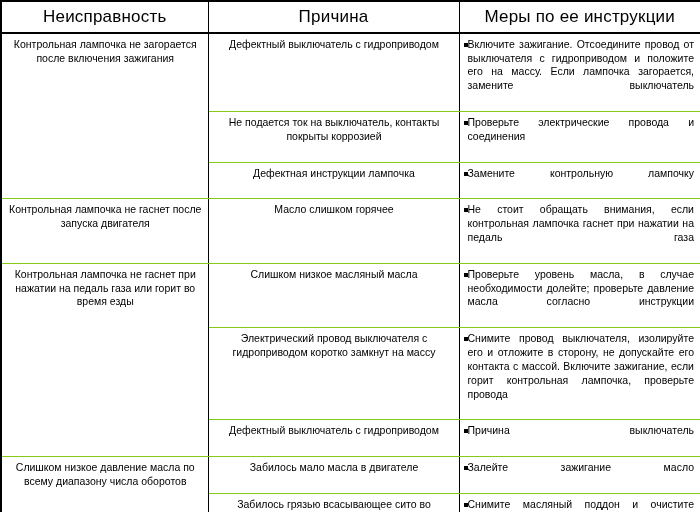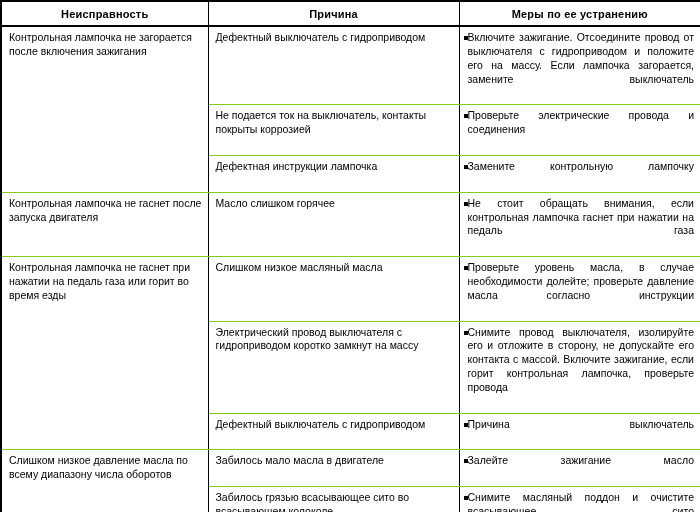--- a/index.html
+++ b/index.html
@@ -26,22 +26,22 @@
     table-layout: fixed;
     border: 2px solid #000;
   }
   table.troubleshooting col.col-fault   { width: 207px; }
   table.troubleshooting col.col-cause   { width: 251px; }
   table.troubleshooting col.col-remedy  { width: 242px; }
 
   thead th {
     border: 1px solid #000;
     border-bottom: 2px solid #000;
-    font-size: 11px;
-    font-weight: bold;
+    font-size: 17px;
+    font-weight: normal;
     text-align: center;
     padding: 6px 4px 5px 4px;
     letter-spacing: 0.2px;
     vertical-align: middle;
     line-height: 1.1;
   }
   tbody td {
     border: 1px solid #84cc16;
     vertical-align: top;
     font-size: 10.5px;
@@ -76,42 +76,42 @@
     text-justify: inter-word;
     flex: 1 1 auto;
     hyphens: none;
   }
   .remedy-text:after {
     content: "";
     display: inline-block;
     width: 100%;
   }
   .fault-text, .cause-text {
-    text-align: left;
+    text-align: center;
   }
   
   tr.group-start > td {
     border-top: 1.5px solid #000;
   }
 </style>
 </head>
 <body>
 
 <div id="table-root">
   <table class="troubleshooting">
     <colgroup>
       <col class="col-fault">
       <col class="col-cause">
       <col class="col-remedy">
     </colgroup>
     <thead>
       <tr>
         <th>Неисправность</th>
         <th>Причина</th>
-        <th>Меры по ее устранению</th>
+        <th>Меры по ее инструкции</th>
       </tr>
     </thead>
     <tbody id="table-body">
         <tr class="group-start">
           <td class="fault-cell" rowspan="3">
             <div class="fault-text">Контрольная лампочка не загорается после включения зажигания</div>
           </td>
           <td class="cause-cell">
             <div class="cause-text">Дефектный выключатель с гидроприводом</div>
           </td>

